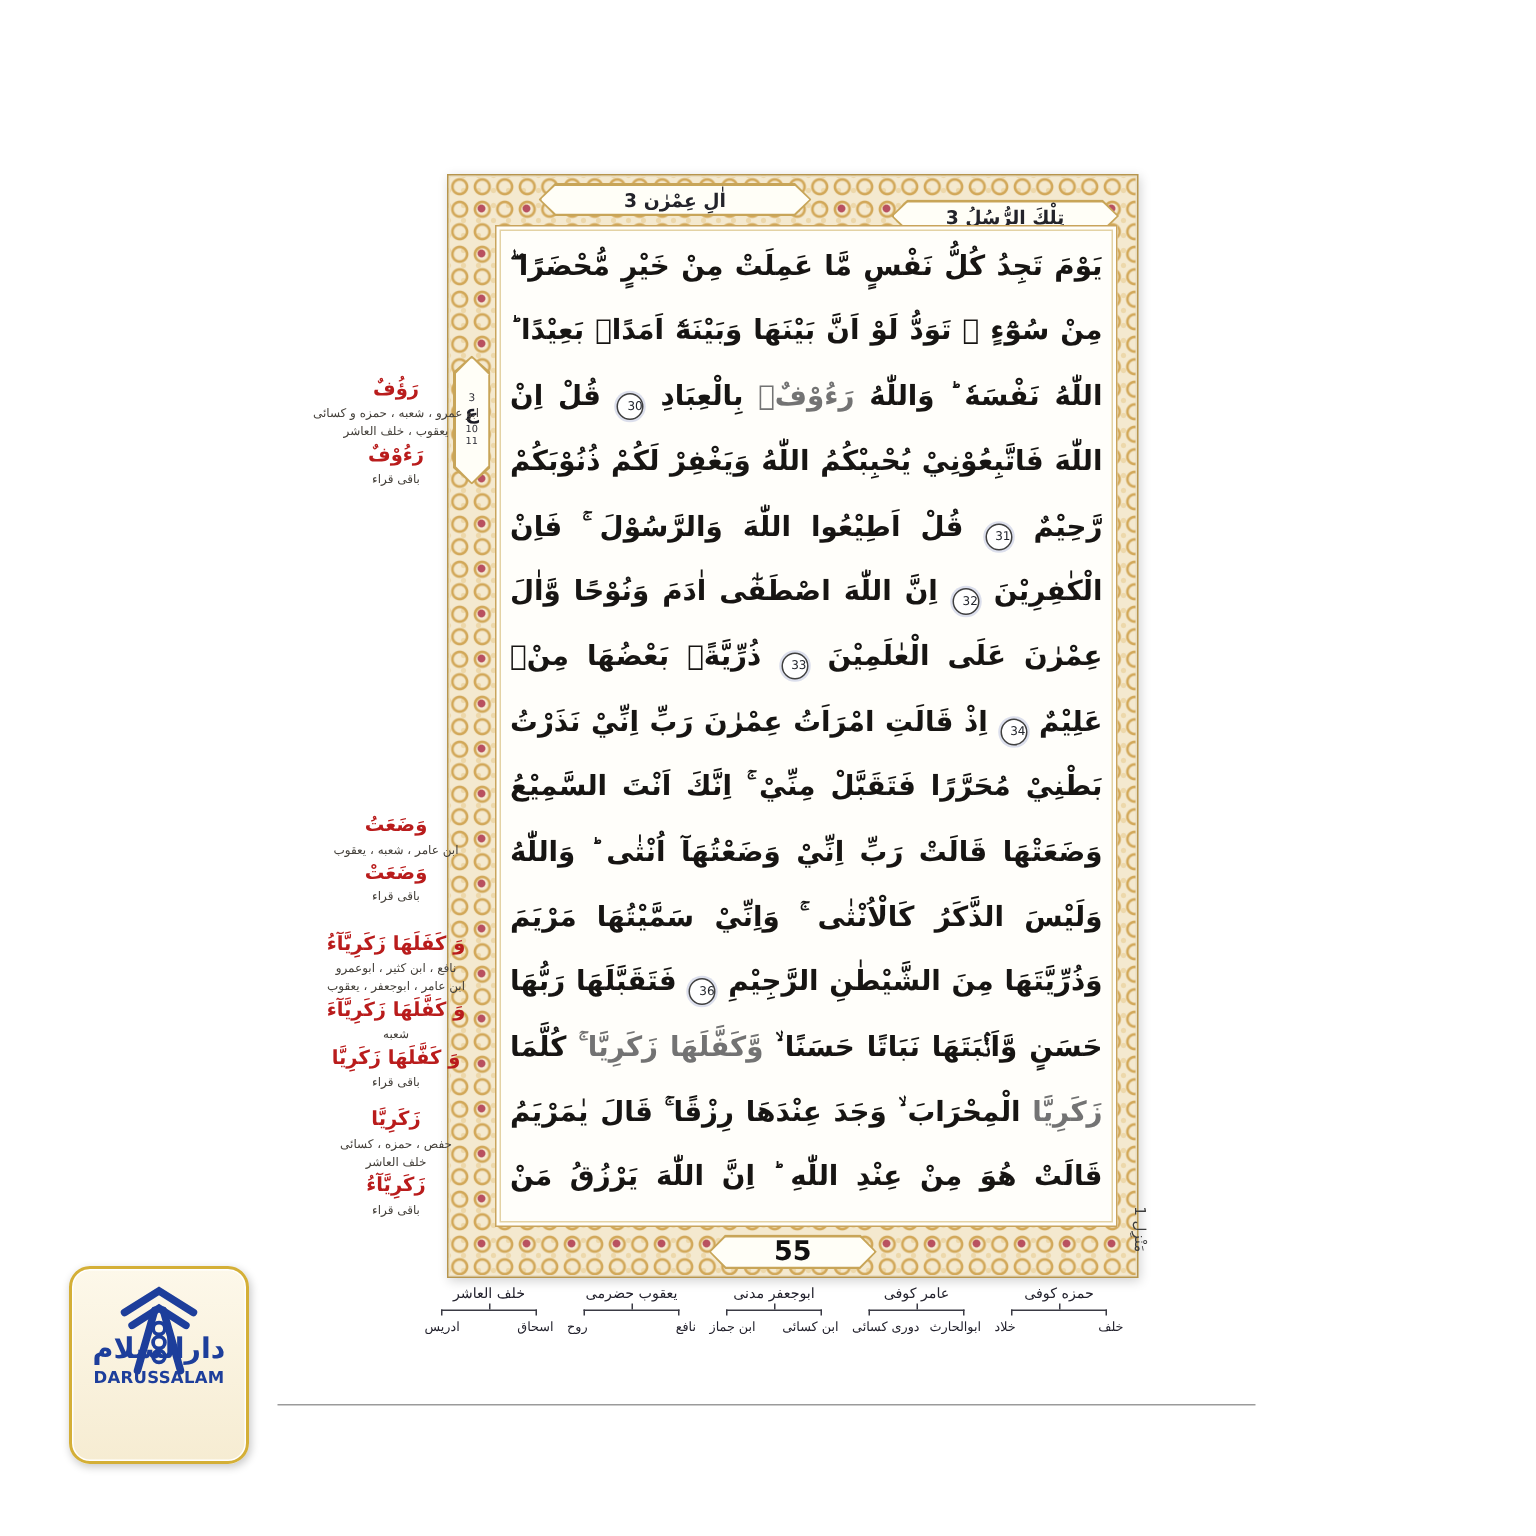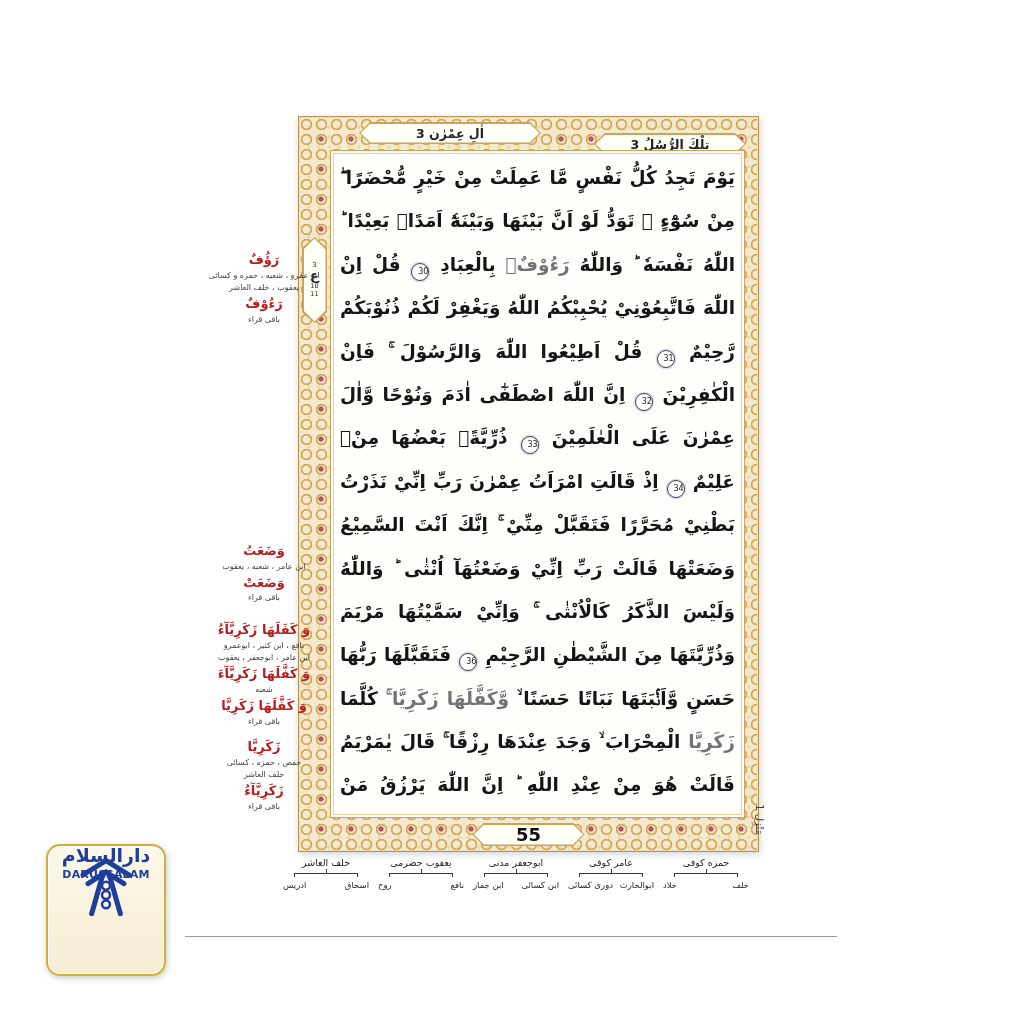--- a/index.html
+++ b/index.html
@@ -73,21 +73,21 @@
   .fchildren{display:flex;justify-content:space-between;font-size:8.5px;color:#23222d;
     direction:rtl;padding:0 1px;line-height:1.2;}
 
   .rule-line{position:absolute;left:185px;top:936px;width:652px;height:1px;background:#9b9b9b;}
 
   
   .logo{position:absolute;left:46px;top:844px;width:120px;height:132px;
     border:2.5px solid #d4af37;border-radius:14px;
     background:linear-gradient(180deg,#fdf8ea,#f6ecd2);
     box-shadow:1px 2px 6px rgba(0,0,0,.22), 0 0 0 1px #ffffff inset;
-    display:flex;flex-direction:column;align-items:center;justify-content:flex-start;
+    display:flex;flex-direction:column;align-items:center;justify-content:center;
     padding-bottom:6px;box-sizing:border-box;}
   .logo svg{position:absolute;top:6px;left:50%;transform:translateX(-50%);}
   .logo-ar{position:relative;font-size:19px;font-weight:bold;color:#1d3e9b;line-height:1;margin-bottom:3px;}
   .logo-en{position:relative;font-size:11px;font-weight:bold;color:#1d3e9b;letter-spacing:.2px;}
 </style>
 </head>
 <body>
 
 <div class="page">
 

